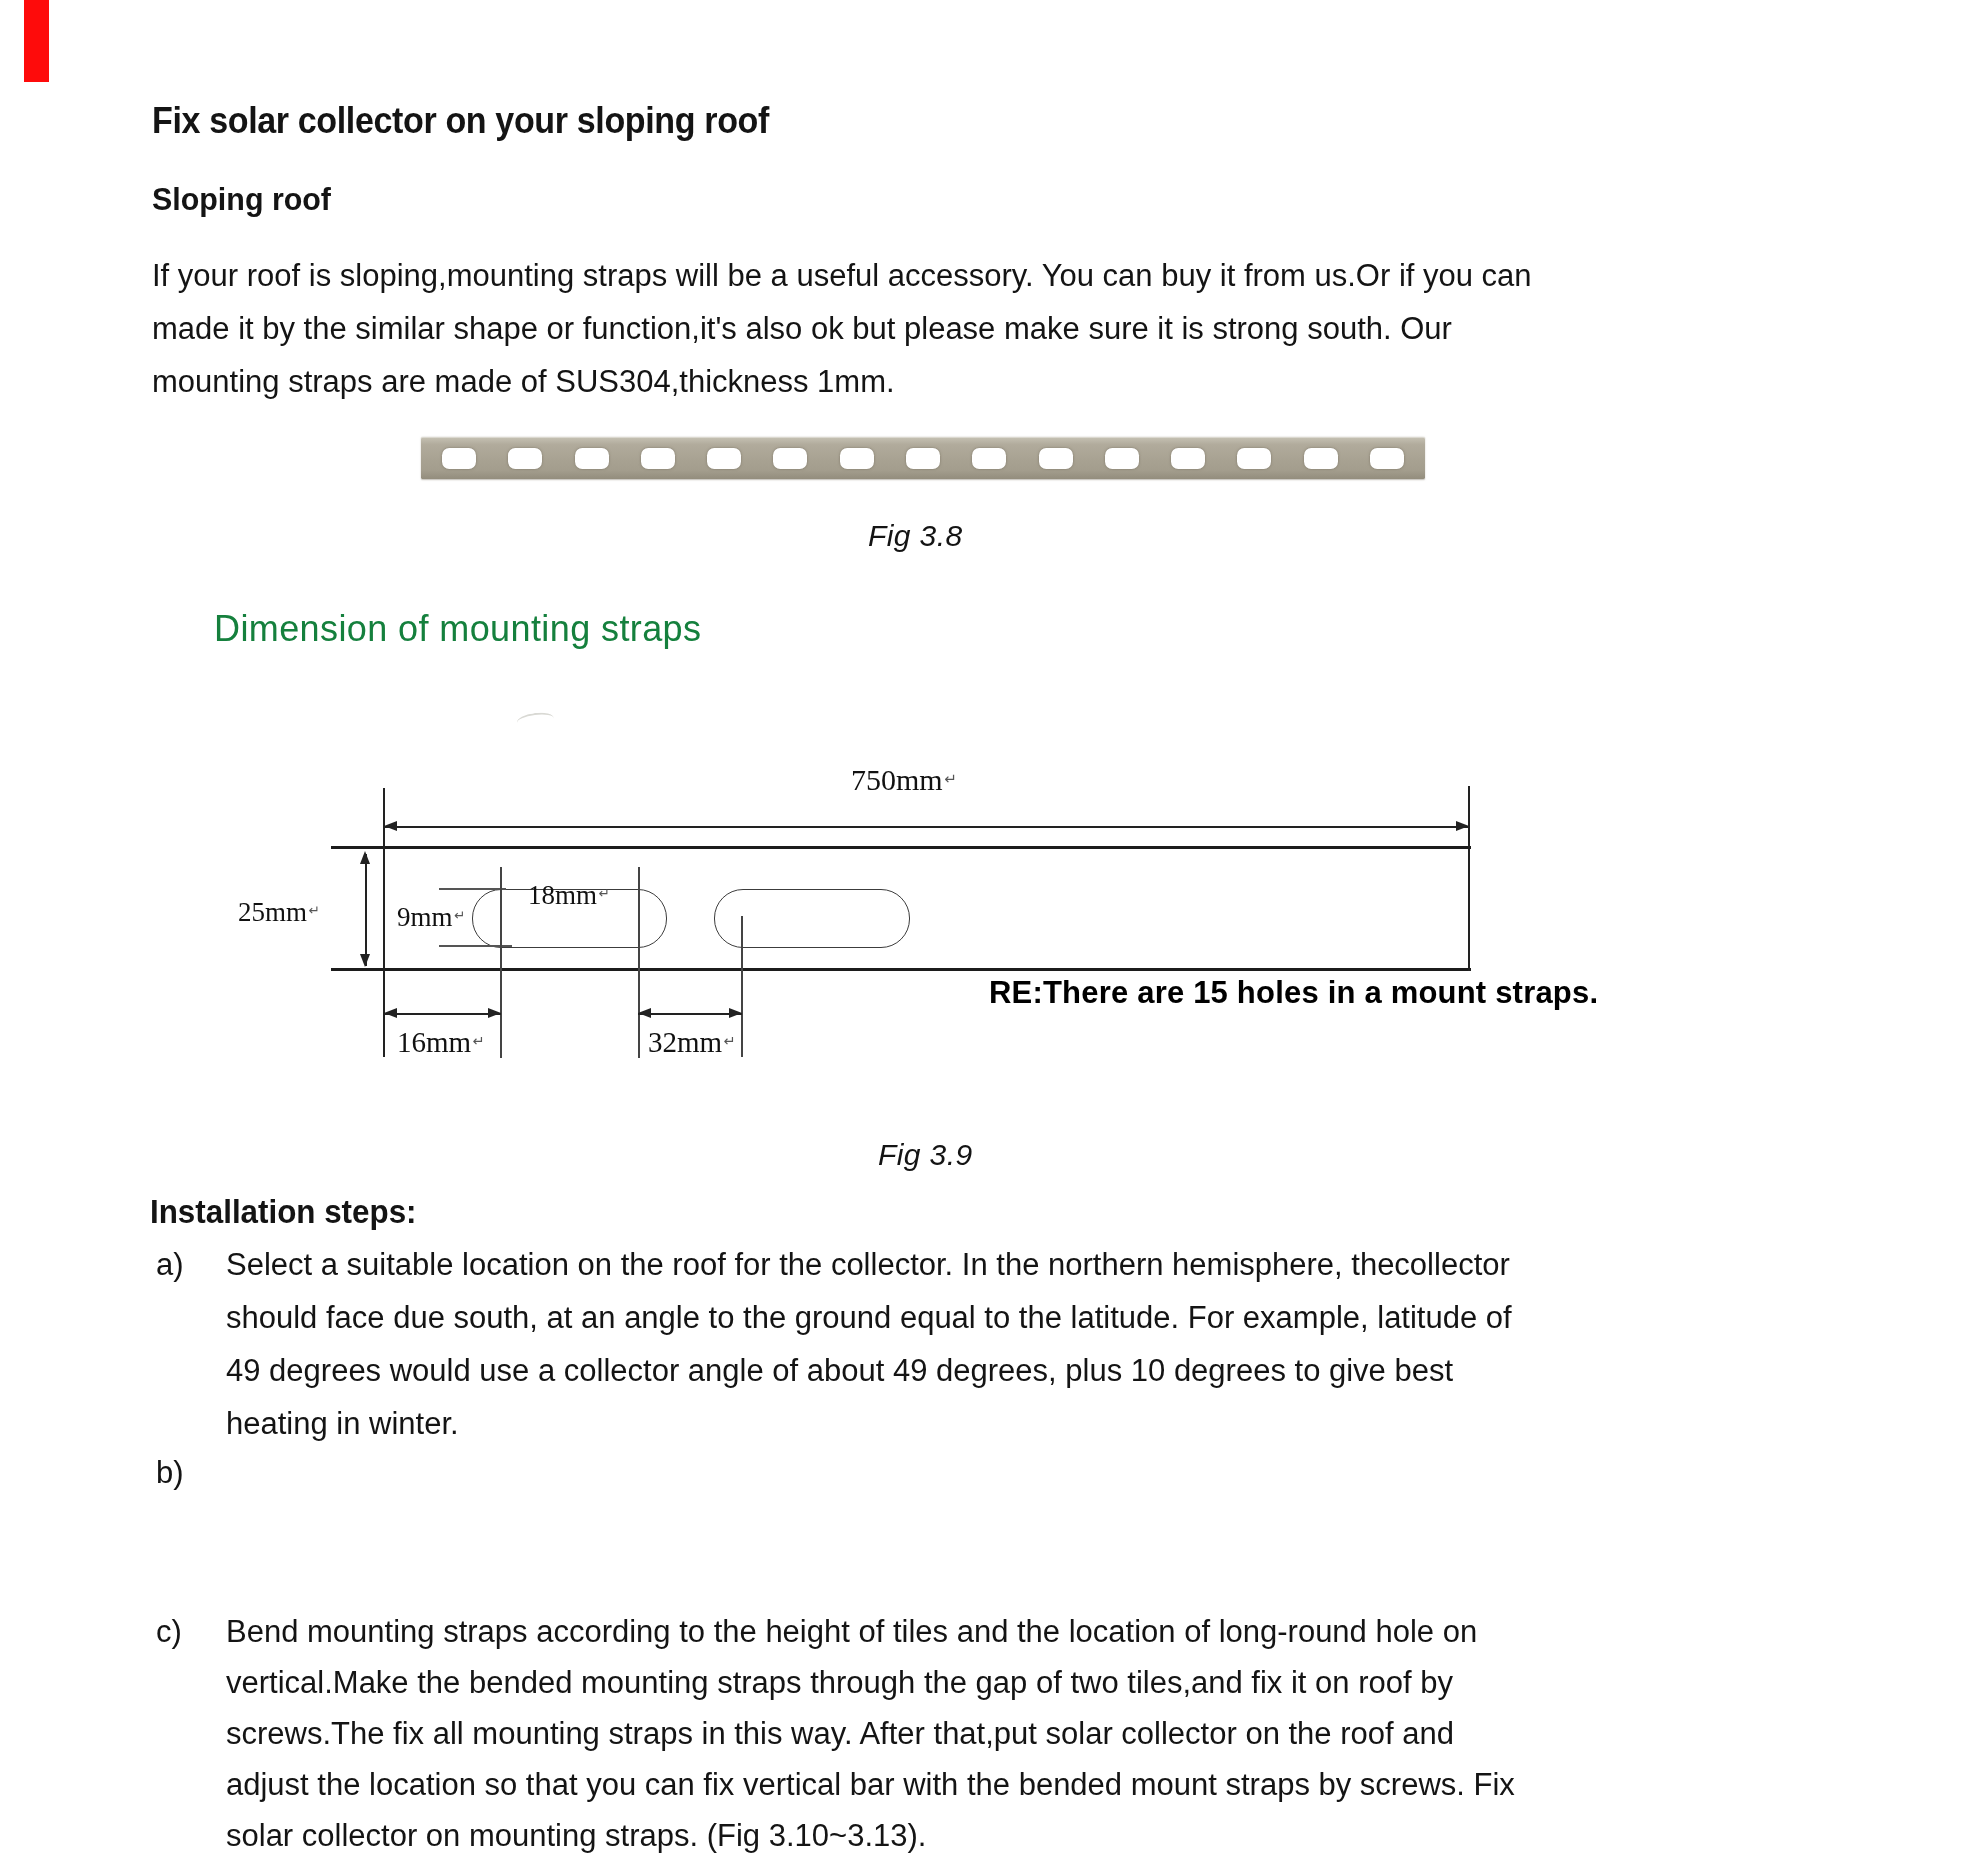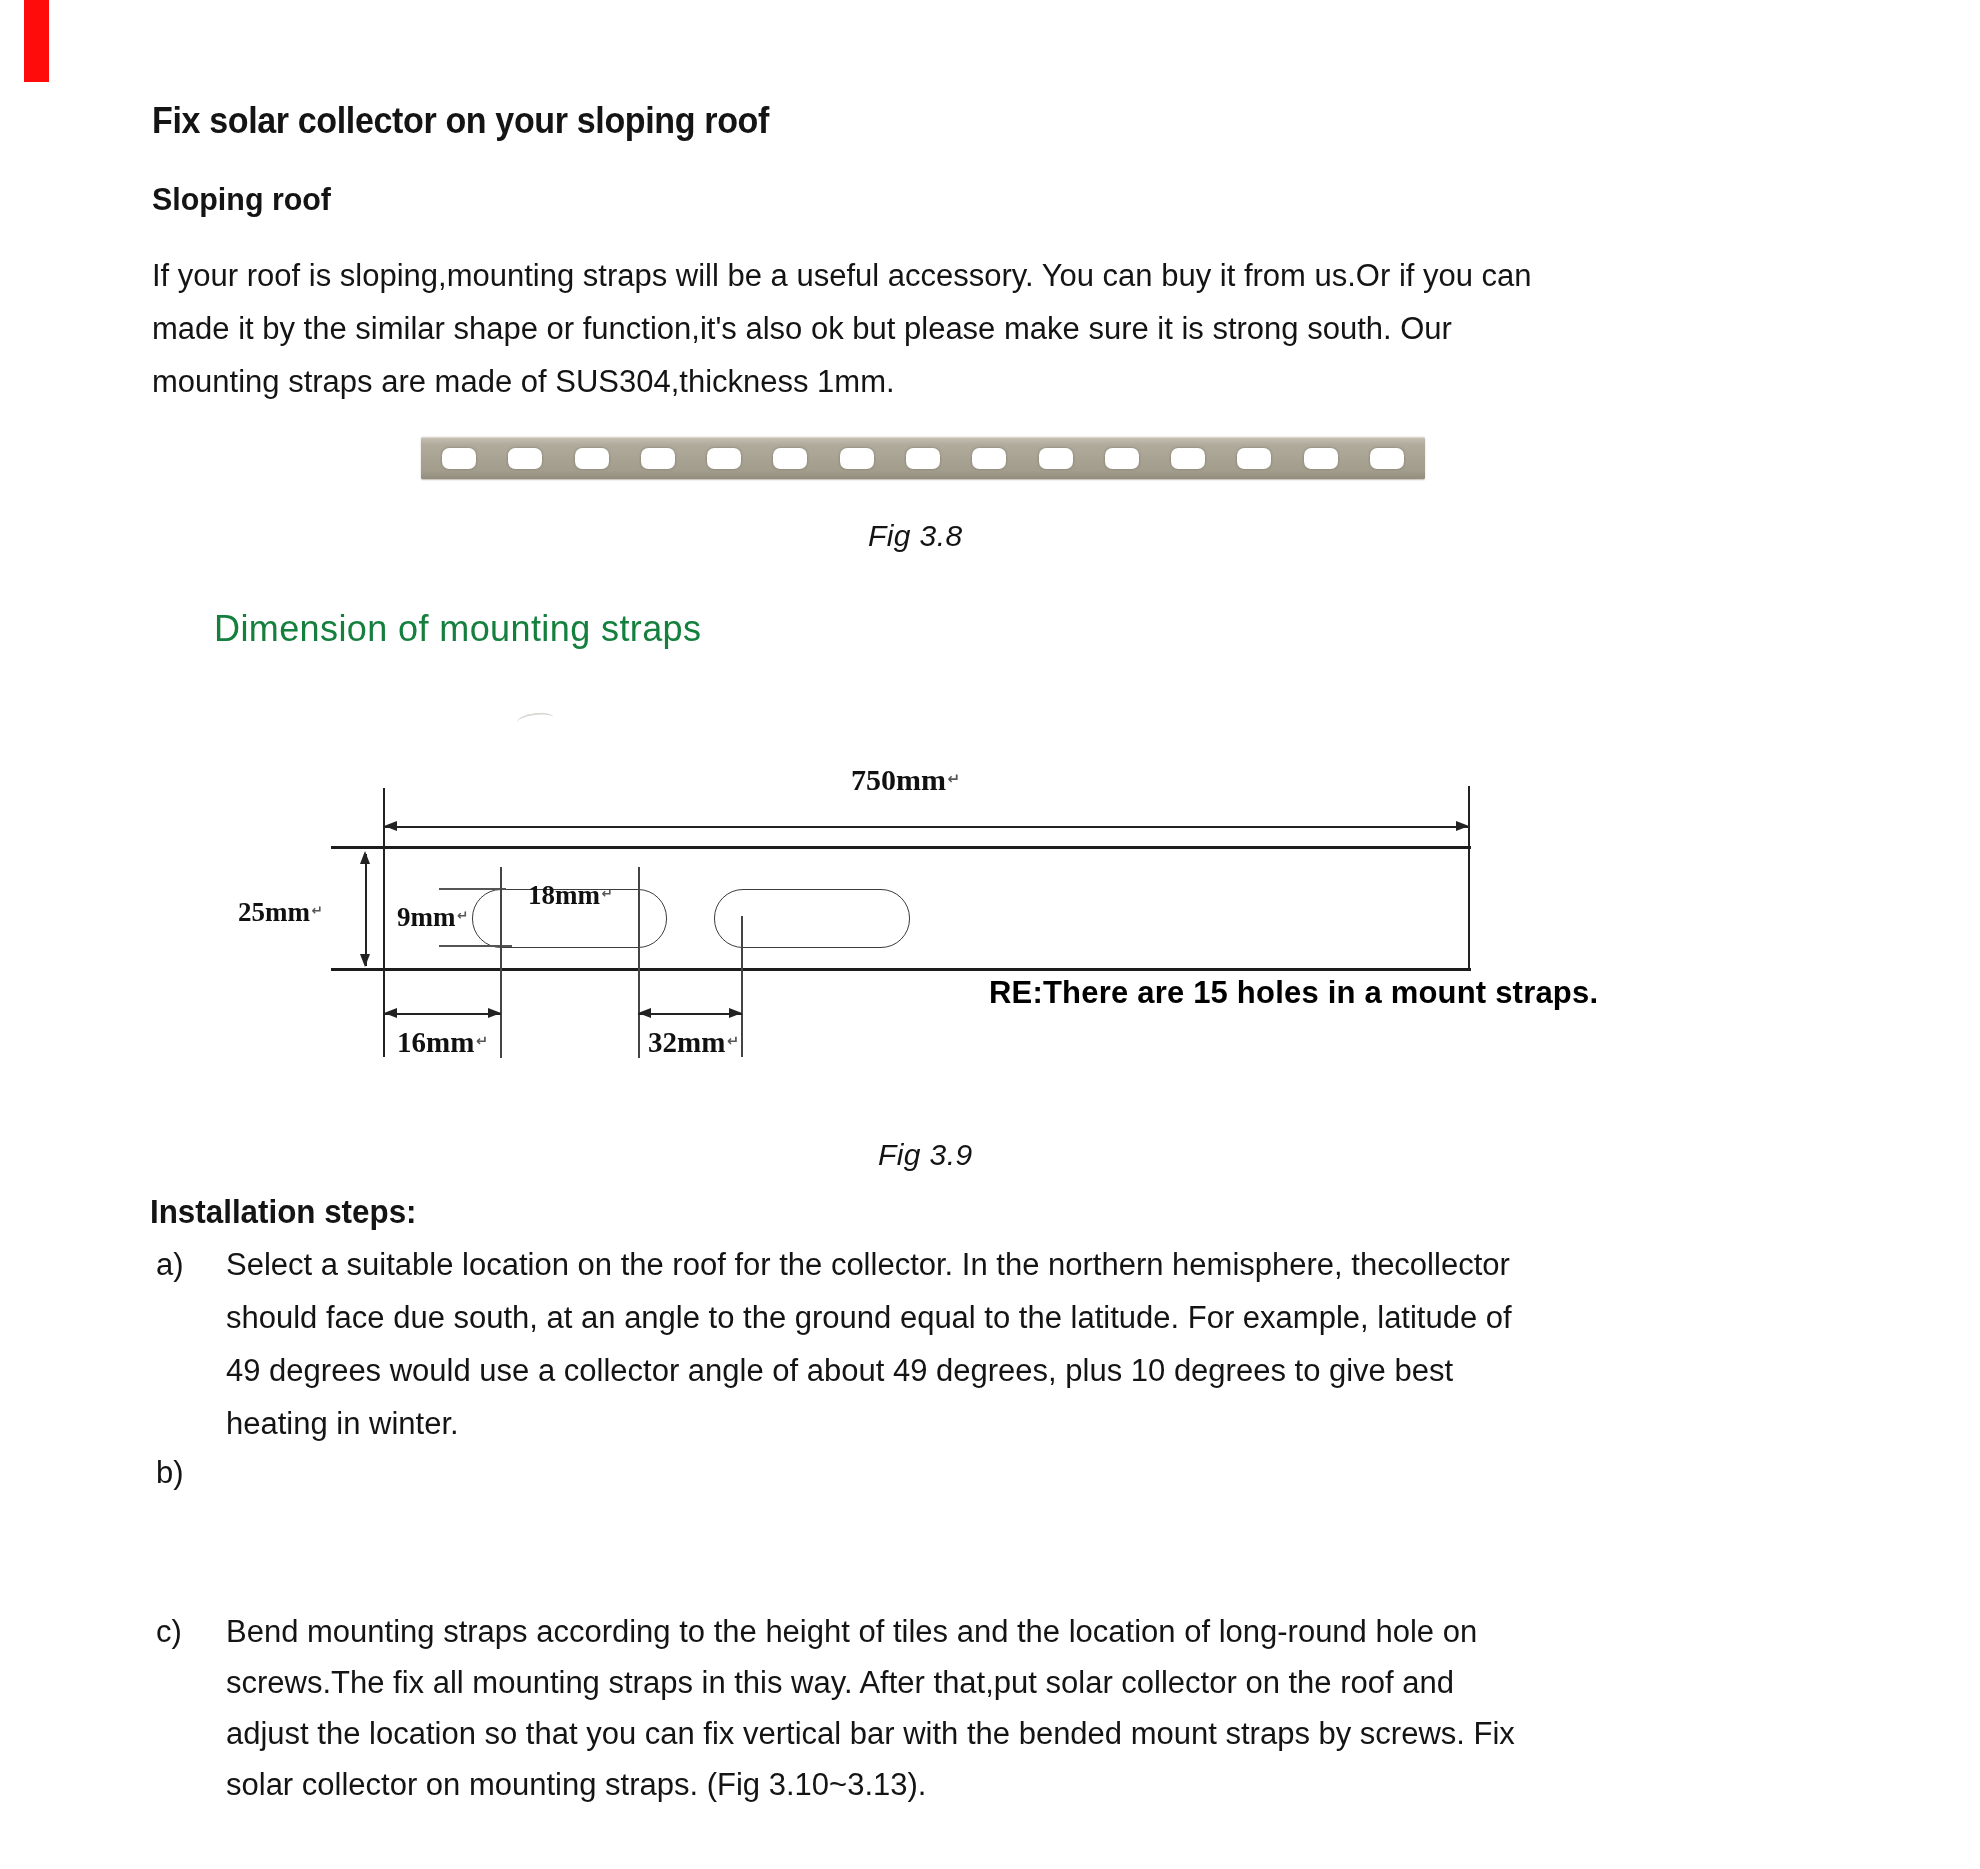--- a/index.html
+++ b/index.html
@@ -46,21 +46,21 @@
   .artifact{
     left:517px;top:713px;width:37px;height:12.8px;
     border-top:2.4px solid #d9d9d4;border-radius:50%;
     transform:rotate(-7deg);
   }
 
   
   .dline{background:#222222;}
   .thick{background:#1c1c1c;}
   .ah{width:0;height:0;}
-  .serif-label{font-family:"Liberation Serif",serif;font-weight:bold;color:#111;line-height:1.15;}
+  .serif-label{font-family:"Liberation Serif",serif;font-weight:normal;color:#111;line-height:1.15;}
   .fs38{font-size:30px;}
   .fs34{font-size:27px;}
   .fs36{font-size:29px;}
   .rm{font-size:0.5em;color:#555;font-family:"DejaVu Sans",sans-serif;vertical-align:6.4px;margin-left:1.6px;}
   .capsule{border:1.6px solid #3c3c3c;border-radius:29px;background:transparent;}
   .red-note{left:989px;top:978px;font-size:31px;font-weight:bold;line-height:30px;color:#000000;letter-spacing:0.2px;}
 
   .red-marker{left:24px;top:0px;width:25px;height:82px;background:#fe0b0b;}
 </style>
 </head>
@@ -155,19 +155,20 @@
     <div class="nowrap">should face due south, at an angle to the ground equal to the latitude. For example, latitude of</div>
     <div class="nowrap">49 degrees would use a collector angle of about 49 degrees, plus 10 degrees to give best</div>
     <div class="nowrap">heating in winter.</div>
   </div>
 
   <div class="abs step-marker" style="left:156px;top:1446px;">b)</div>
 
   <div class="abs step-marker" style="left:156px;top:1606px;line-height:51px;">c)</div>
   <div class="abs step-lines tight" style="left:226px;top:1606px;">
     <div class="nowrap">Bend mounting straps according to the height of tiles and the location of long-round hole on</div>
+    <div class="nowrap">vertical.Make the bended mounting straps through the gap of two tiles,and fix it on roof by</div>
     <div class="nowrap">screws.The fix all mounting straps in this way. After that,put solar collector on the roof and</div>
     <div class="nowrap">adjust the location so that you can fix vertical bar with the bended mount straps by screws. Fix</div>
     <div class="nowrap">solar collector on mounting straps. (Fig 3.10~3.13).</div>
   </div>
 
 </div>
 
 
 </body></html>

